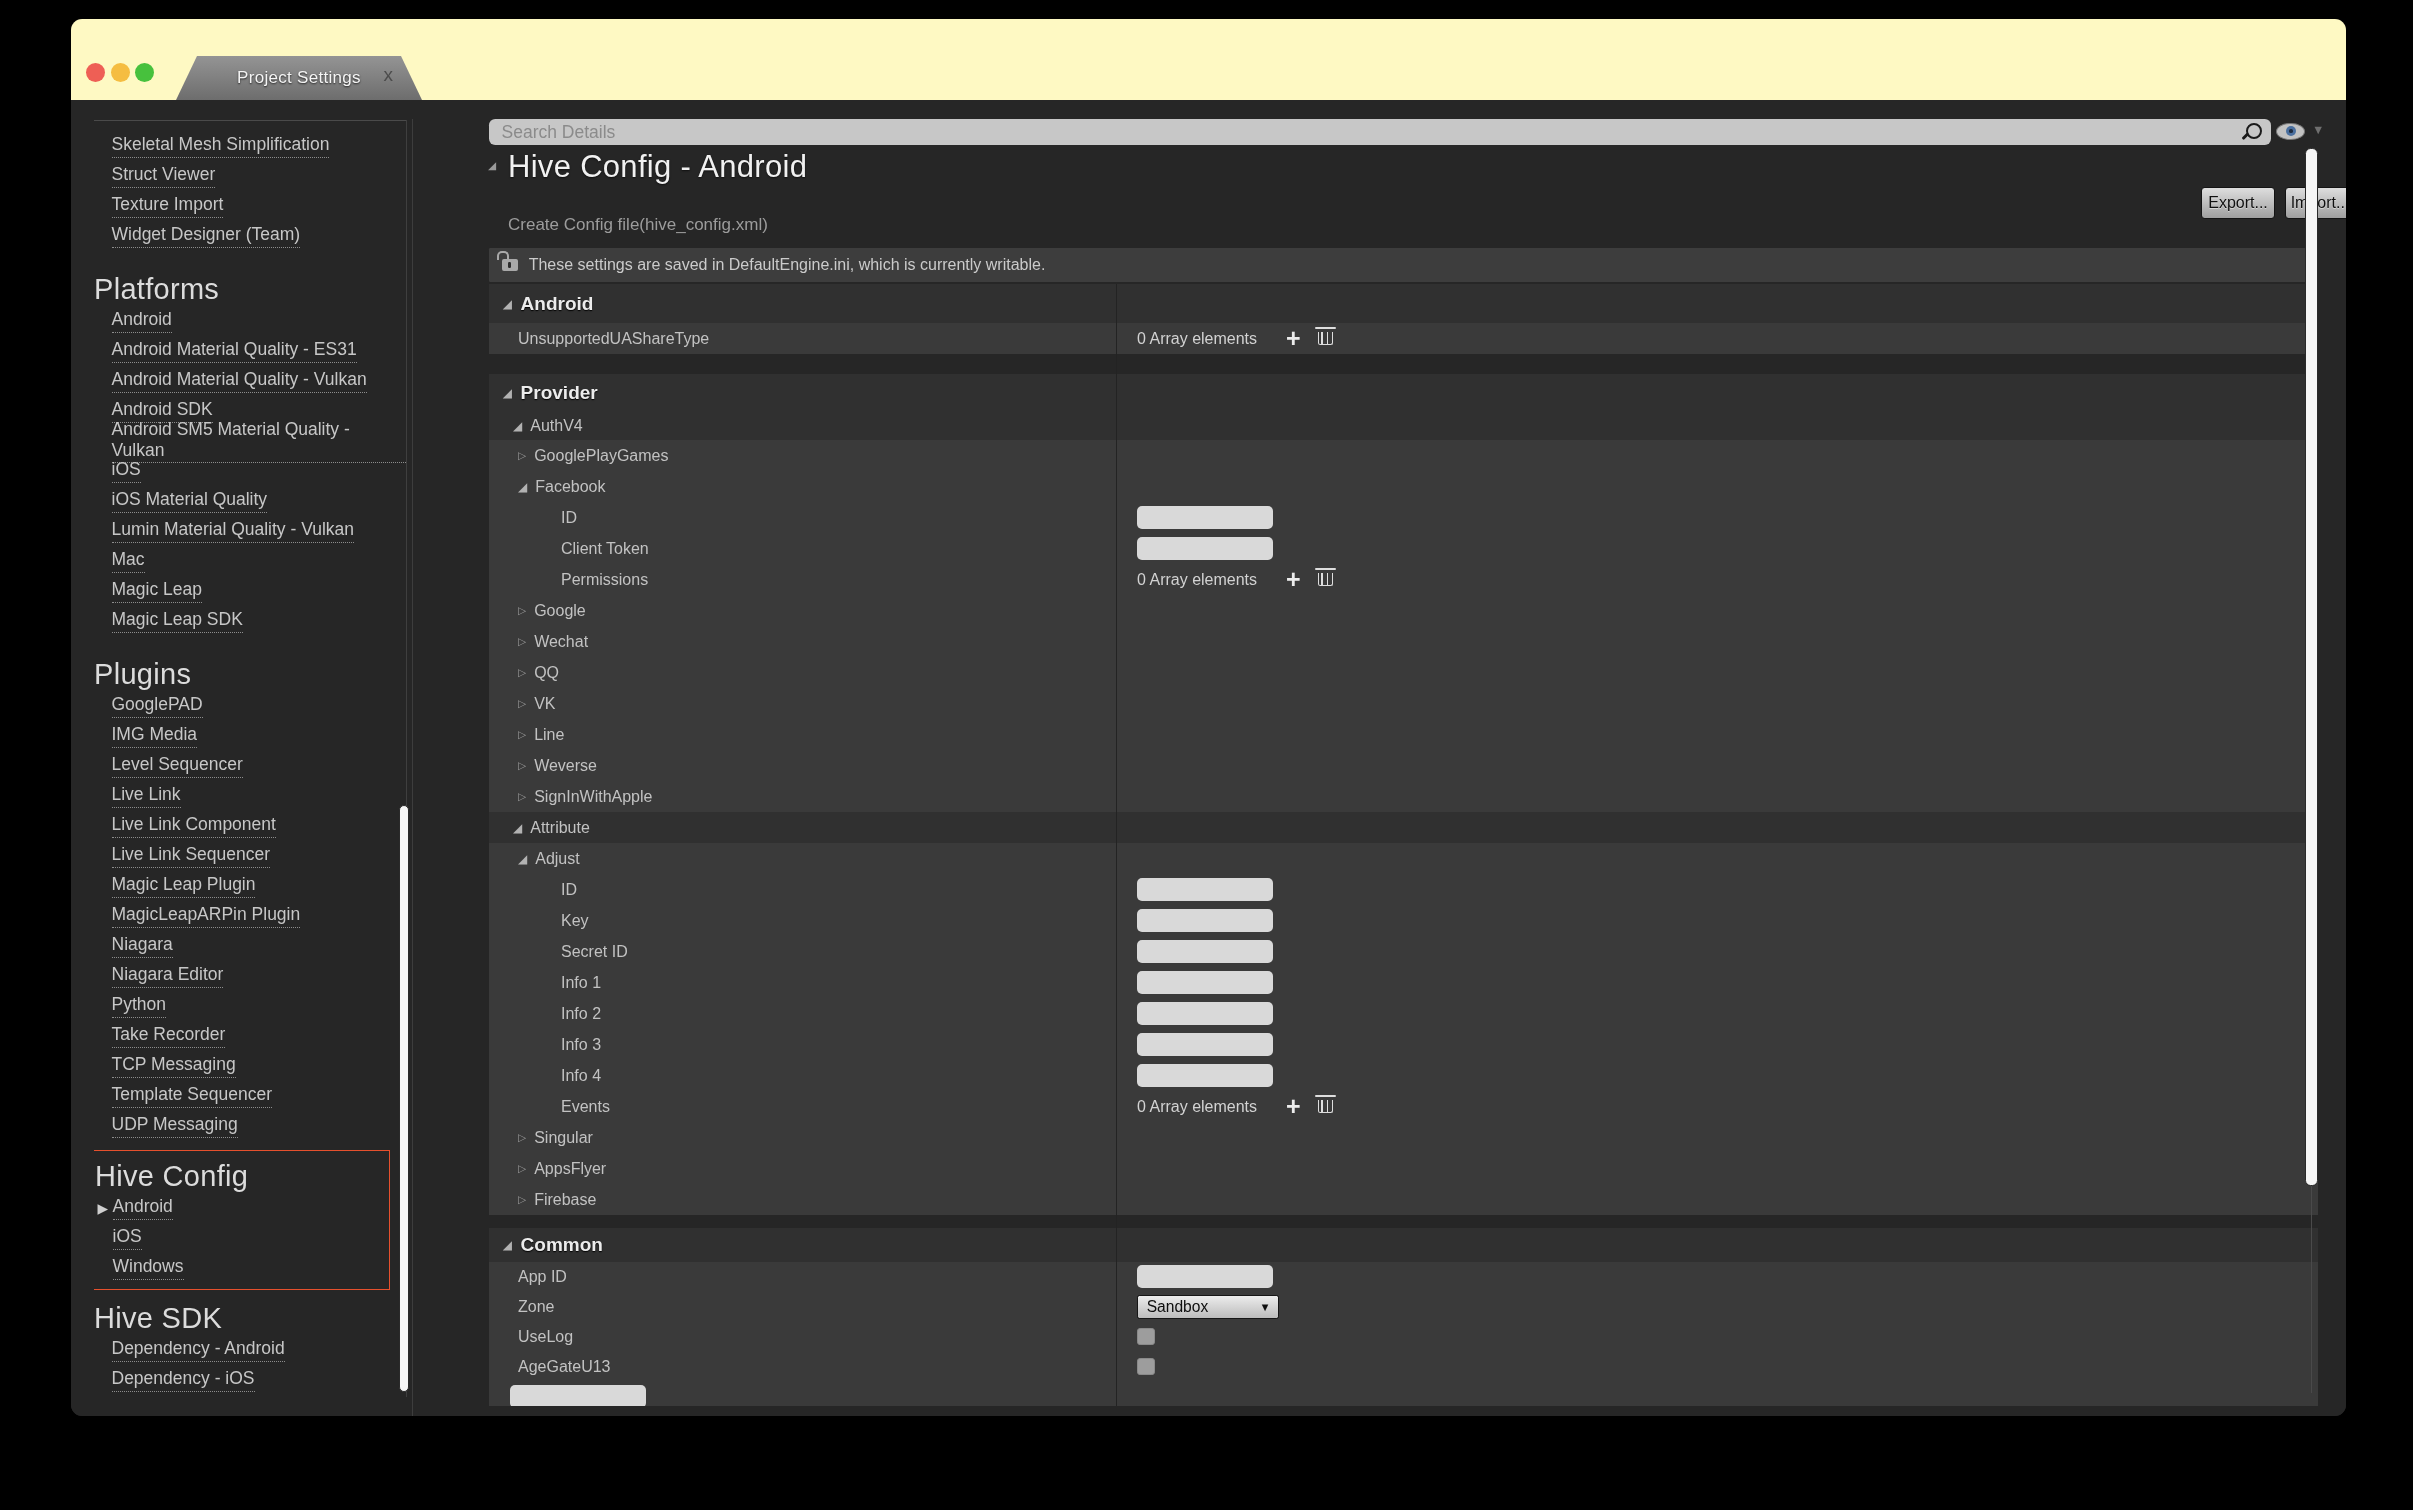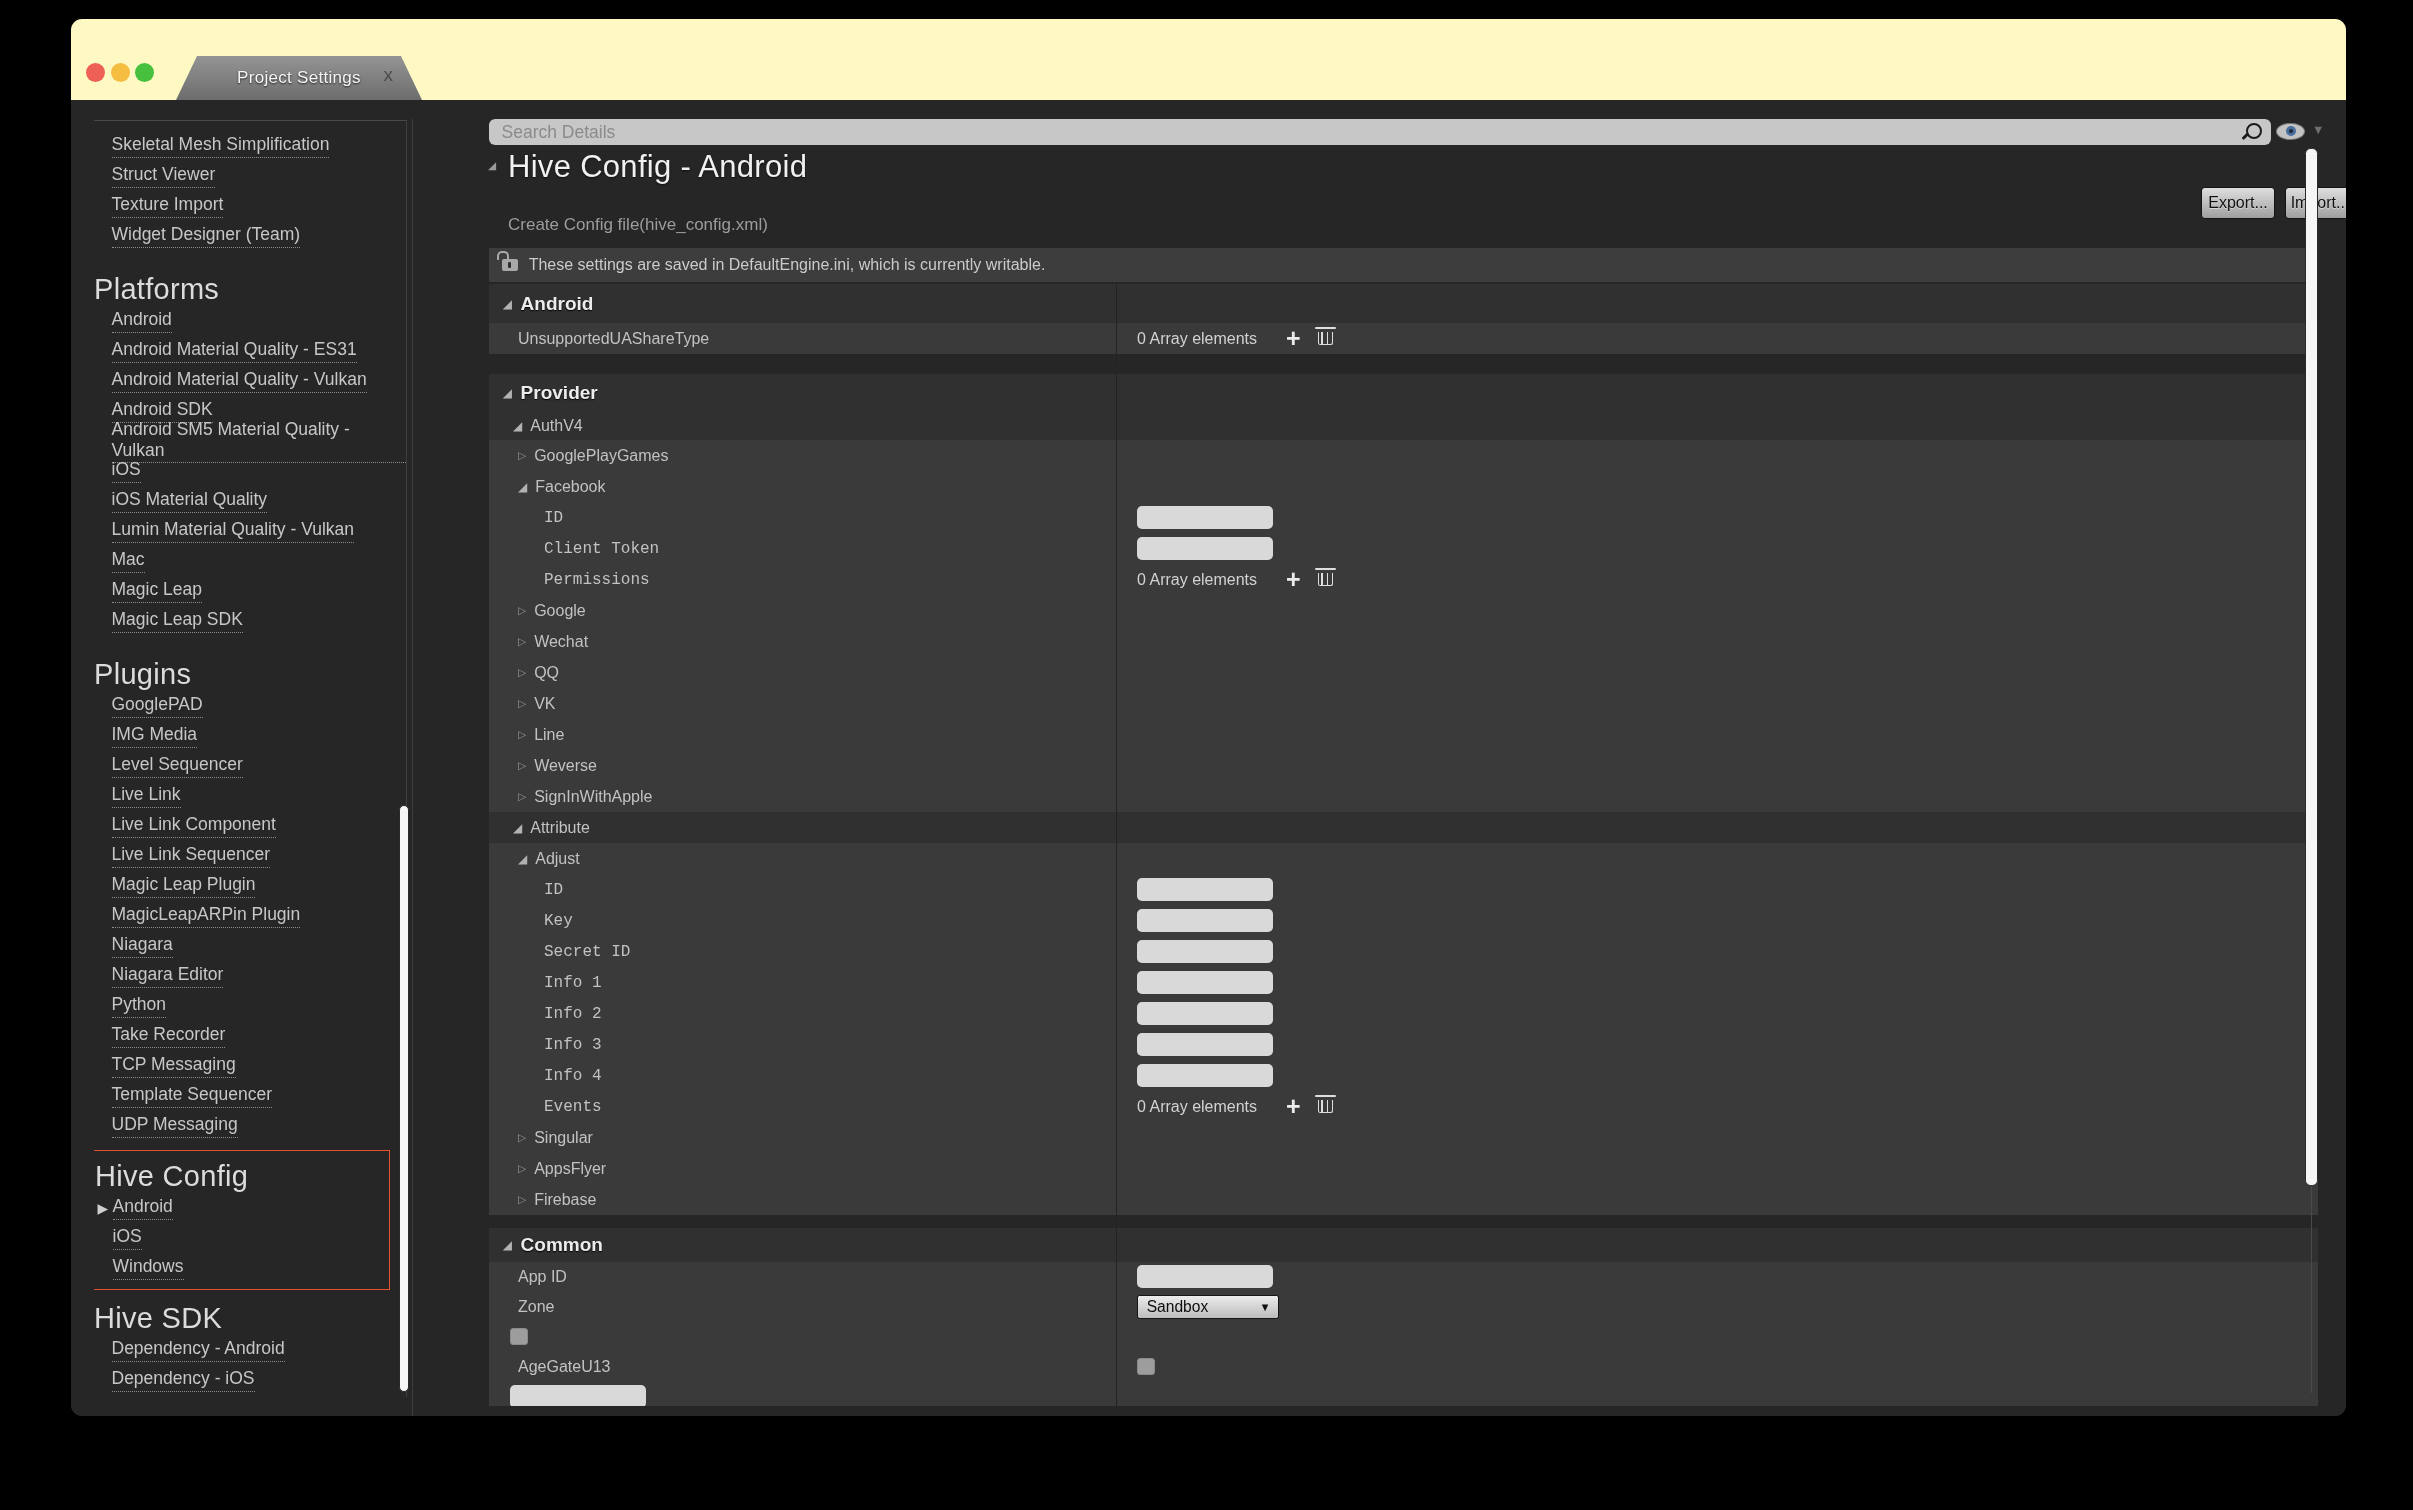--- a/index.html
+++ b/index.html
@@ -58,21 +58,21 @@
   .h-common{height:34px;}
   .arr{font-size:12px;color:#b2b2b2;line-height:1;flex:none;}
   .arr.dim{color:#9a9a9a;font-size:10.6px;}
   .row{height:31px;background:#3a3a3a;display:flex;align-items:center;}
   .row.band{background:#303030;}
   .row .name{width:627px;flex:none;display:flex;align-items:center;box-sizing:border-box;height:100%;}
   .row .lbl{font-size:16px;color:#c2c2c2;margin-left:8px;}
   .row.lv1 .name{padding-left:24px;}
   .row.lv1b .name{padding-left:29px;}
   .row.lv2 .name{padding-left:29px;}
-  .row.lv3 .name{padding-left:55px;font-family:Liberation Mono, monospace;}
+  .row.lv3 .name{padding-left:72px;}
   .row .val{flex:1;display:flex;align-items:center;padding-left:21px;box-sizing:border-box;height:100%;}
   .spacer-a{height:20px;}
   .spacer-b{height:12.5px;}
   .txt{width:132px;height:21px;border:none;border-radius:5px;background:#d9d9d9;outline:none;}
   .arr-count{font-size:16px;color:#d2d2d2;}
   .plus{font-size:25px;color:#ececec;margin-left:29px;line-height:19px;font-weight:bold;}
   .trash{position:relative;width:12.5px;height:12.5px;border:1.9px solid #dedede;border-top:none;border-radius:0 0 2.5px 2.5px;margin-left:17.5px;background:repeating-linear-gradient(90deg,transparent 0 2.5px,#dedede 2.5px 3.7px,transparent 3.7px 5.6px);}
   .trash::before{content:'';position:absolute;left:-4.4px;top:-5px;width:21px;height:2.5px;background:#dedede;border-radius:1.2px;}
   .checkbox{width:17.5px;height:17.5px;background:#9d9d9d;border:0.6px solid #8a8a8a;border-radius:3.1px;box-sizing:border-box;}
   .select{width:142px;height:24px;background:linear-gradient(#ececec,#bcbcbc);border:1.2px solid #161616;border-radius:2.5px;box-sizing:border-box;display:flex;align-items:center;justify-content:space-between;padding:0 7.5px 0 8.7px;}
@@ -481,20 +481,23 @@
             <span class="lbl" style="margin-left:0;">Zone</span>
           </div>
         <div class="val">
           <div class="select">
             <span class="sv">Sandbox</span>
             <span class="sc">▼</span>
           </div>
         </div>
       </div>
       <div class="row lv1b" style="height:30px;">
+        <div class="name">
+            <span class="lbl" style="margin-left:0;">UseLog</span>
+          </div>
         <div class="val">
             <div class="checkbox"></div>
           </div>
       </div>
       <div class="row lv1b" style="height:30px;">
         <div class="name">
             <span class="lbl" style="margin-left:0;">AgeGateU13</span>
           </div>
         <div class="val">
             <div class="checkbox"></div>

